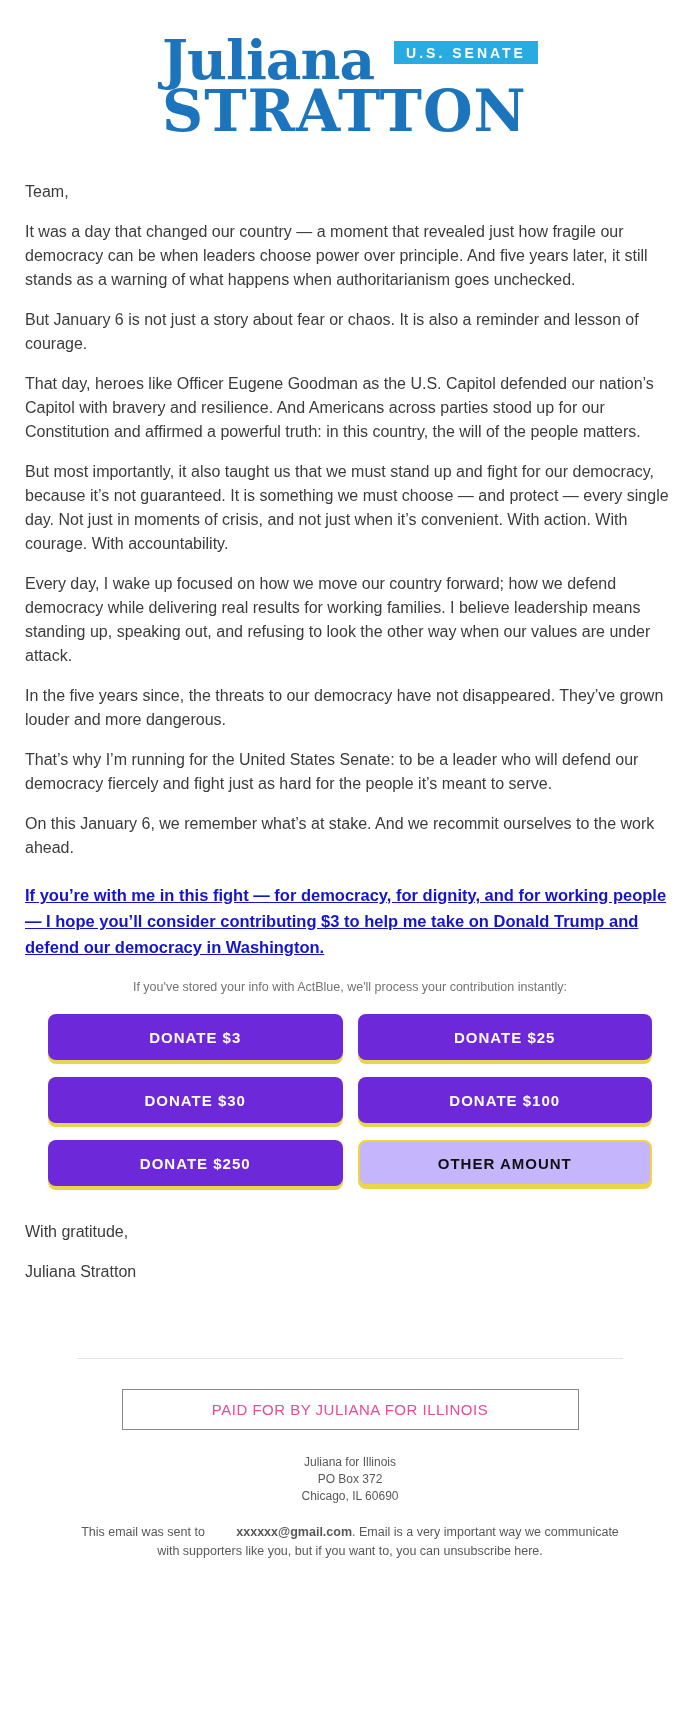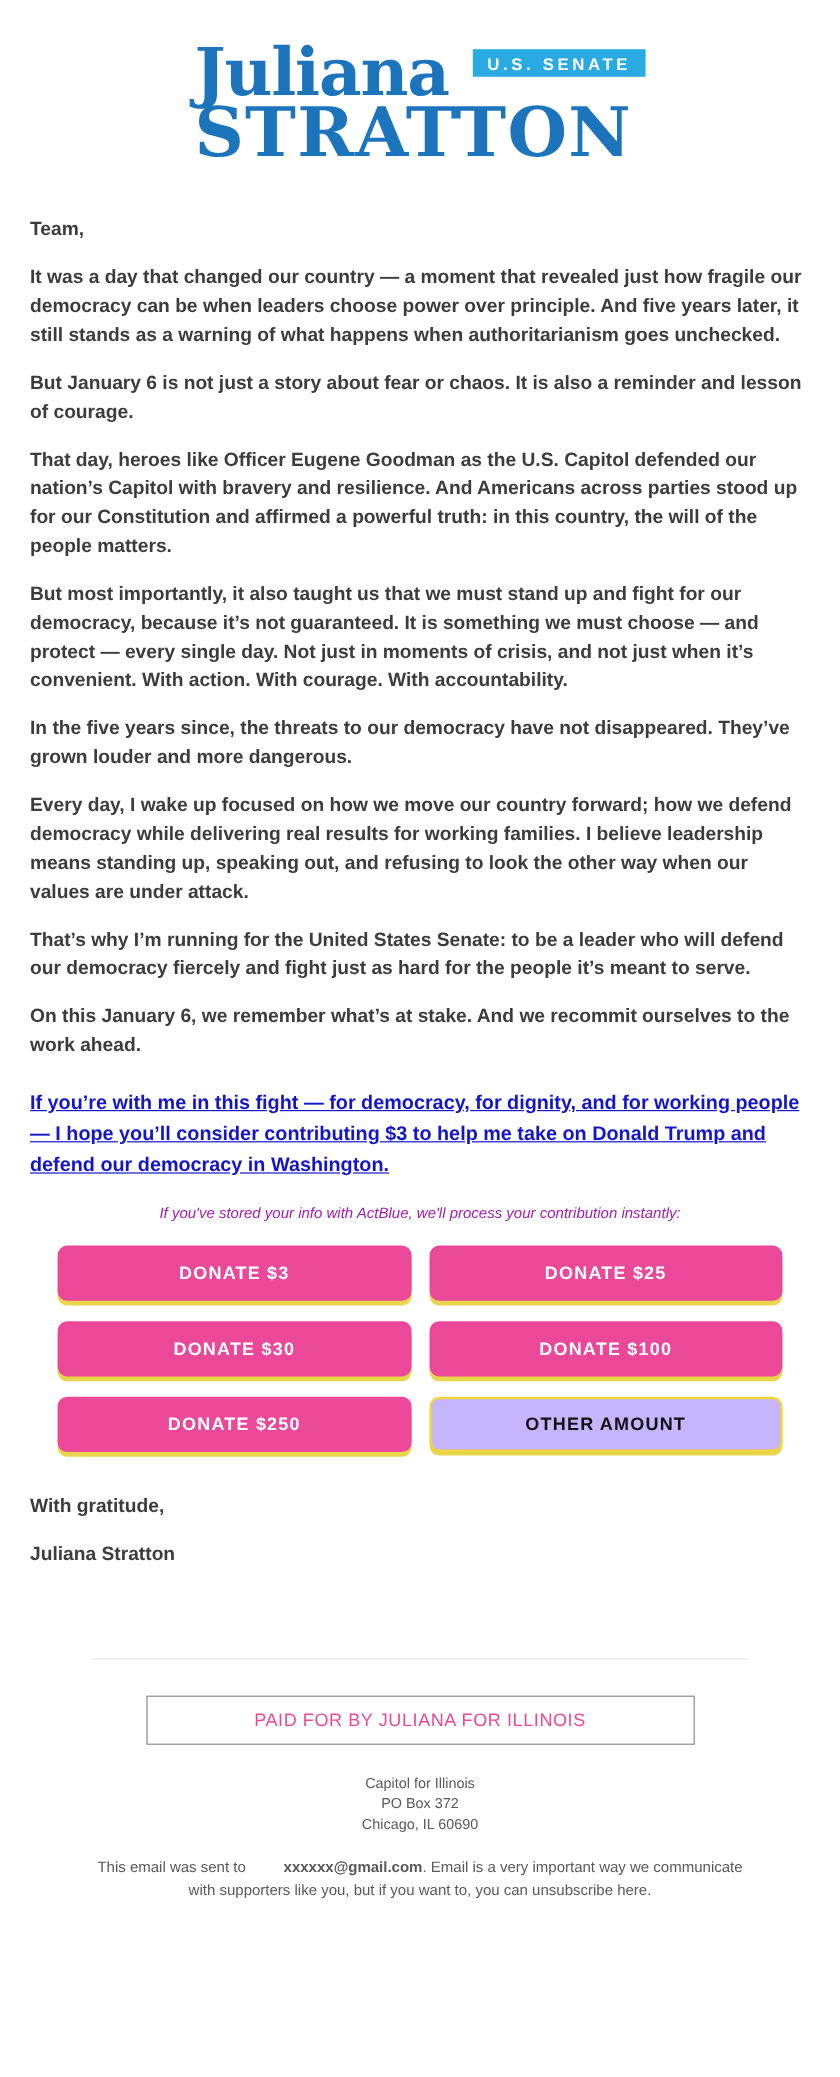--- a/index.html
+++ b/index.html
@@ -42,37 +42,35 @@
     letter-spacing: 1px;
     margin-top: 0px;
   }
 
   
   .body-text {
     font-size: 16px;
     line-height: 24px;
     margin: 0 0 16px 0;
     color: #3c3c3c;
-    font-weight: bold;
   }
   .cta-link {
     display: block;
     font-size: 16.5px;
     line-height: 26px;
     font-weight: bold;
     color: #1414cc;
     text-decoration: underline;
     margin: 22px 0 20px 0;
     cursor: pointer;
   }
   .actblue-note {
     text-align: center;
-    font-style: italic;
     font-size: 12.5px;
-    color: #a21caf;
+    color: #737373;
     margin: 18px 0 20px 0;
   }
 
   
   .donate-grid {
     display: grid;
     grid-template-columns: 1fr 1fr;
     column-gap: 15px;
     row-gap: 17px;
     margin: 0 23px 34px 23px;
@@ -83,21 +81,21 @@
     display: flex;
     align-items: center;
     justify-content: center;
     font-weight: bold;
     font-size: 15px;
     letter-spacing: 1px;
     cursor: pointer;
     box-sizing: border-box;
   }
   .donate-btn.blue {
-    background: #ec4899;
+    background: #6d28d9;
     color: #ffffff;
     border: none;
     box-shadow: 0 4px 0 #e9d54b;
   }
   .donate-btn.other {
     background: #c4b5fd;
     color: #111111;
     border: 2px solid #efd43e;
     box-shadow: 0 3px 0 #e9d54b;
   }
@@ -148,22 +146,22 @@
       </div>
       <div class="logo-last">STRATTON</div>
     </div>
   </div>
 
   <p class="body-text">Team,</p>
   <p class="body-text">It was a day that changed our country — a moment that revealed just how fragile our democracy can be when leaders choose power over principle. And five years later, it still stands as a warning of what happens when authoritarianism goes unchecked.</p>
   <p class="body-text">But January 6 is not just a story about fear or chaos. It is also a reminder and lesson of courage.</p>
   <p class="body-text">That day, heroes like Officer Eugene Goodman as the U.S. Capitol defended our nation’s Capitol with bravery and resilience. And Americans across parties stood up for our Constitution and affirmed a powerful truth: in this country, the will of the people matters.</p>
   <p class="body-text">But most importantly, it also taught us that we must stand up and fight for our democracy, because it’s not guaranteed. It is something we must choose — and protect — every single day. Not just in moments of crisis, and not just when it’s convenient. With action. With courage. With accountability.</p>
+  <p class="body-text">Every day, I wake up focused on how we move our country forward; how we defend democracy while delivering real results for working families. I believe leadership means standing up, speaking out, and refusing to look the other way when our values are under attack.</p>
   <p class="body-text">In the five years since, the threats to our democracy have not disappeared. They’ve grown louder and more dangerous.</p>
-  <p class="body-text">Every day, I wake up focused on how we move our country forward; how we defend democracy while delivering real results for working families. I believe leadership means standing up, speaking out, and refusing to look the other way when our values are under attack.</p>
   <p class="body-text">That’s why I’m running for the United States Senate: to be a leader who will defend our democracy fiercely and fight just as hard for the people it’s meant to serve.</p>
   <p class="body-text">On this January 6, we remember what’s at stake. And we recommit ourselves to the work ahead.</p>
 
   <a class="cta-link">If you’re with me in this fight — for democracy, for dignity, and for working people — I hope you’ll consider contributing $3 to help me take on Donald Trump and defend our democracy in Washington.</a>
 
   <div class="actblue-note">If you've stored your info with ActBlue, we'll process your contribution instantly:</div>
 
   <div class="donate-grid">
     <div class="donate-btn blue">DONATE $3</div>
     <div class="donate-btn blue">DONATE $25</div>
@@ -174,20 +172,20 @@
   </div>
 
   <p class="body-text">With gratitude,</p>
   <p class="body-text">Juliana Stratton</p>
 
   <hr class="divider">
 
   <div class="paidfor-box">PAID FOR BY JULIANA FOR ILLINOIS</div>
 
   <div class="address">
-    <div>Capitol for Illinois</div>
+    <div>Juliana for Illinois</div>
     <div>PO Box 372</div>
     <div>Chicago, IL 60690</div>
   </div>
 
   <div class="email-note"><span>This email was sent to </span><b>xxxxxx@gmail.com</b><span>. Email is a very important way we communicate with supporters like you, but if you want to, you can unsubscribe here.</span></div>
 
 </div>
 
 </body></html>

